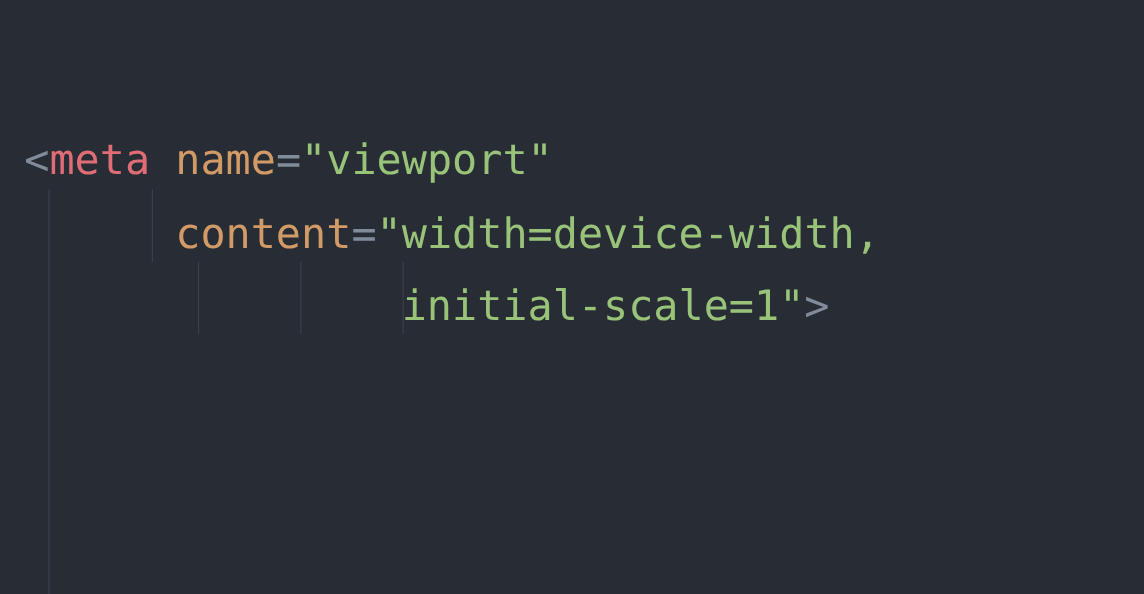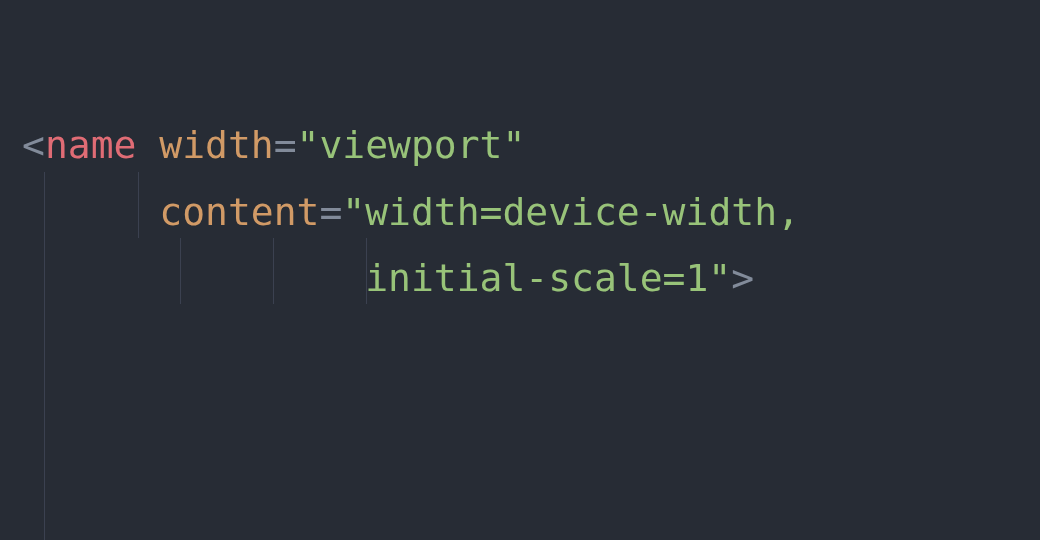--- a/index.html
+++ b/index.html
@@ -31,21 +31,21 @@
     
     .g-long   { left: 44px;  top: 172px; height: 368px; }
     .g-l1b    { left: 138px; top: 172px; height: 66px; }
     .g-l2a    { left: 180px; top: 238px; height: 66px; }
     .g-l2b    { left: 273px; top: 238px; height: 66px; }
     .g-l2c    { left: 366px; top: 238px; height: 66px; }
   </style>
 </head>
 <body>
 
-<div class="editor"><span class="line"><span class="angle">&lt;</span><span class="tag">name</span><span> </span><span class="attr">width</span><span class="eq">=</span><span class="str">"viewport"</span></span>
+<div class="editor"><span class="line"><span class="angle">&lt;</span><span class="tag">meta</span><span> </span><span class="attr">name</span><span class="eq">=</span><span class="str">"viewport"</span></span>
 <span class="line"><span>      </span><span class="attr">content</span><span class="eq">=</span><span class="str">"width=device-width,</span></span>
 <span class="line"><span>               </span><span class="str">initial-scale=1"</span><span class="angle">&gt;</span></span></div>
 
 <div class="guide g-long"></div>
 <div class="guide g-l1b"></div>
 <div class="guide g-l2a"></div>
 <div class="guide g-l2b"></div>
 <div class="guide g-l2c"></div>
 
 </body></html>

